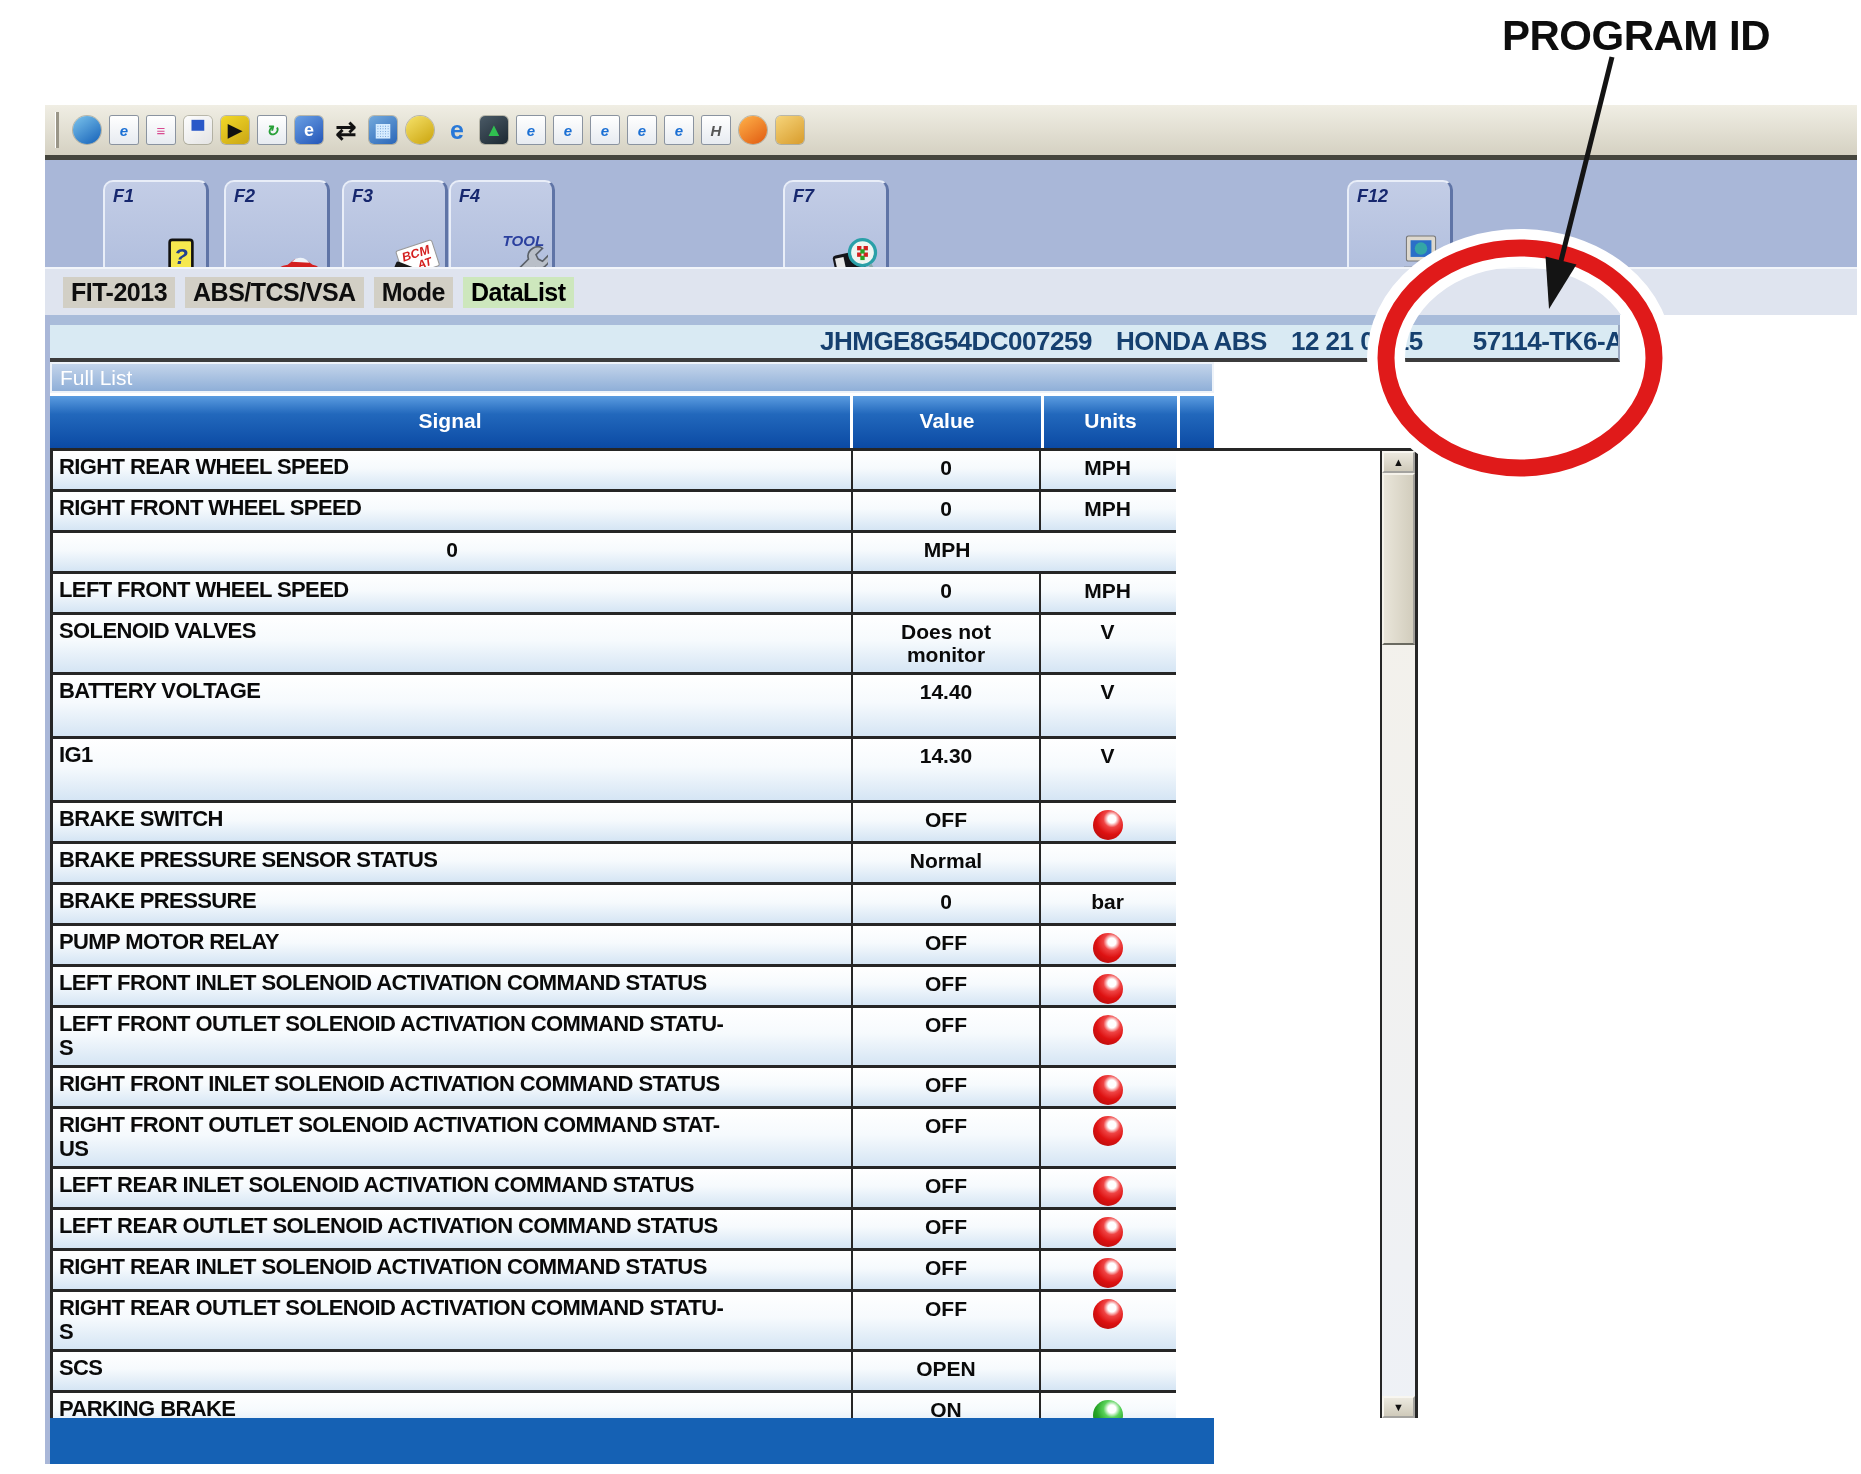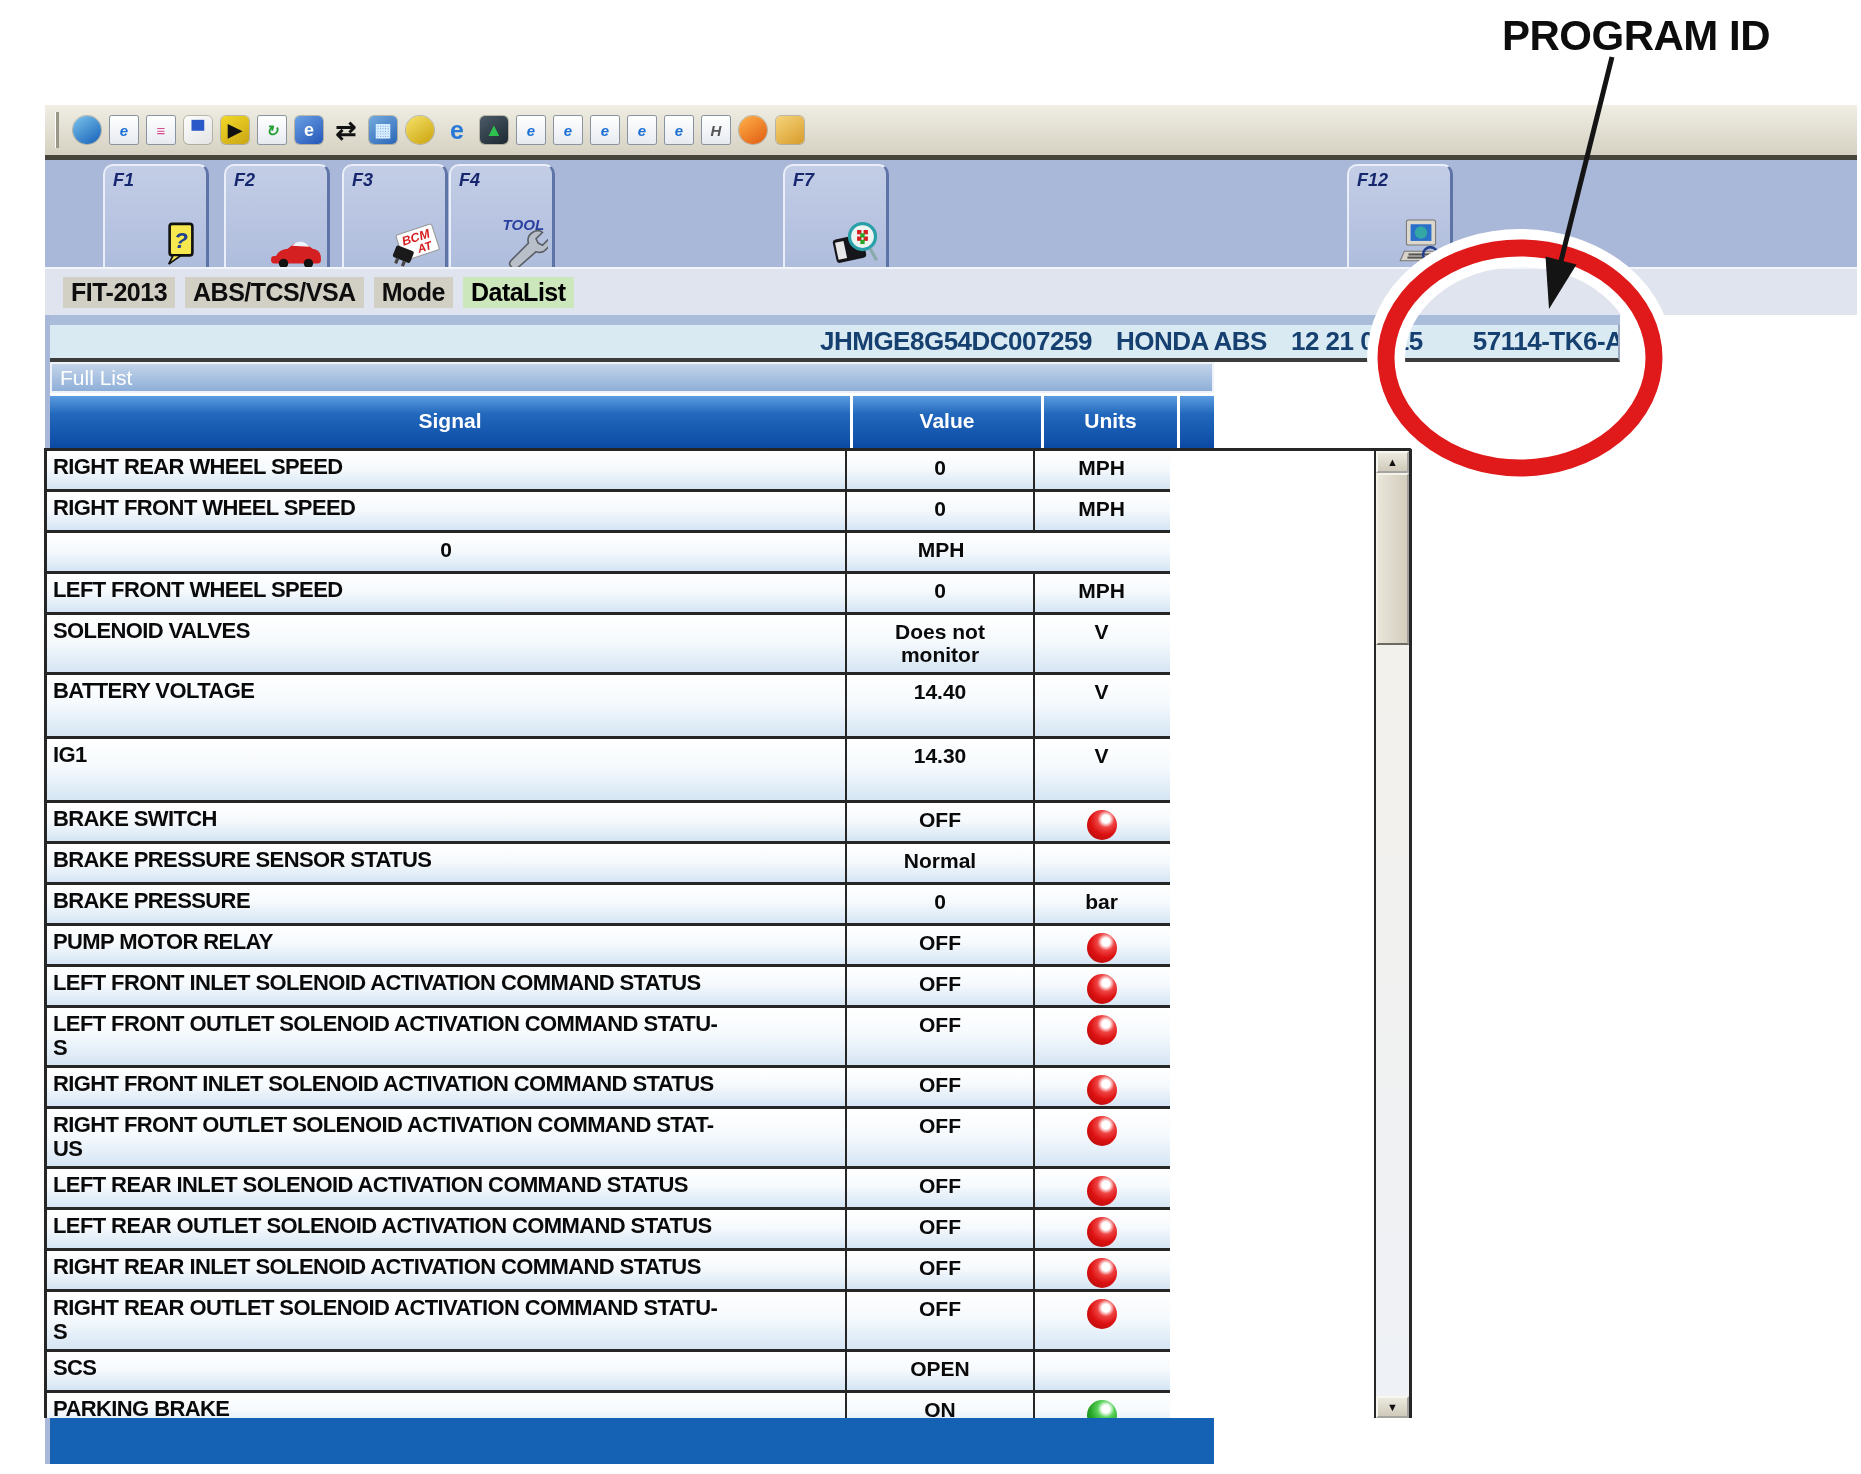--- a/index.html
+++ b/index.html
@@ -21,21 +21,21 @@
        font-weight:bold;font-size:18px;line-height:1;color:var(--fg,#111);
        background:linear-gradient(145deg,var(--c1,#ddd),var(--c2,#aaa));
        border-radius:5px;box-shadow:0 0 0 1px rgba(110,110,96,.4);cursor:pointer;}
   .tbi.k-circle{border-radius:50%;}
   .tbi.k-plain{background:none;box-shadow:none;font-size:25px;}
   .tbi.k-page{background:linear-gradient(180deg,#ffffff,#e7ebf1);border-radius:2px;
               box-shadow:0 0 0 1px #8a93a0;font-size:15px;font-style:italic;}
 
   
   .funcbar{position:absolute;left:45px;top:160px;width:1812px;height:107px;background:#a9b7d8;}
-  .ftab{position:absolute;top:4px;width:106px;height:109px;box-sizing:border-box;
+  .ftab{position:absolute;top:20px;width:106px;height:109px;box-sizing:border-box;
         background:linear-gradient(180deg,#c3cde6,#aebcdc);
         border-top:2px solid #e9eef8;border-left:2px solid #e9eef8;
         border-right:3px solid #5f74a6;border-bottom:2px solid #5f74a6;
         border-radius:10px 10px 2px 2px;cursor:pointer;}
   .fkey{position:absolute;left:8px;top:4px;font-style:italic;font-weight:bold;font-size:18px;color:#16276e;}
   .ftab svg{position:absolute;right:4px;bottom:2px;}
   .tab-f1{left:58px;}.tab-f2{left:179px;}.tab-f3{left:297px;}.tab-f4{left:404px;}
   .tab-f7{left:738px;}.tab-f12{left:1302px;}
 
   
@@ -58,21 +58,21 @@
   .fulllist{position:absolute;left:50px;top:362px;width:1164px;height:31px;box-sizing:border-box;
             background:linear-gradient(180deg,#c3d4ea,#8fafd8);border:2px solid #eef3f9;
             color:#fff;font-weight:normal;font-size:21px;padding:2px 0 0 8px;}
   .thead{position:absolute;left:50px;top:396px;width:1164px;height:52px;display:grid;
          grid-template-columns:803px 191px 136px 1fr;z-index:5;}
   .hcell{box-sizing:border-box;border-right:3px solid #fff;
          background:linear-gradient(180deg,#5b9ce0 0%,#2268bc 35%,#0b4aa4 100%);
          color:#fff;font-weight:bold;font-size:21px;text-align:center;padding-top:13px;}
   .hcell:last-child{border-right:none;}
 
-  .tablewrap{position:absolute;left:44px;top:448px;width:1368px;height:970px;box-sizing:border-box;
+  .tablewrap{position:absolute;left:50px;top:448px;width:1368px;height:970px;box-sizing:border-box;
              border:3px solid #262626;border-bottom:none;background:#fff;}
   .rows{position:absolute;left:0;top:0;width:1123px;height:967px;overflow:hidden;}
   .trow{display:grid;grid-template-columns:800px 188px 133px;box-sizing:border-box;
         border-bottom:3px solid #262626;
         background:linear-gradient(180deg,#ffffff 0%,#f6fafd 45%,#d5e5f4 100%);cursor:pointer;}
   .sz-s{height:41px;} .sz-m{height:60px;} .sz-l{height:64px;}
   .cell{box-sizing:border-box;overflow:hidden;color:#0a0a0a;font-weight:bold;}
   .c-sig{padding:4px 4px 0 6px;font-size:22px;letter-spacing:-0.6px;line-height:24px;
          white-space:pre-line;border-right:2px solid #262626;}
   .c-val{font-size:21px;line-height:23px;text-align:center;padding-top:5px;white-space:pre-line;

